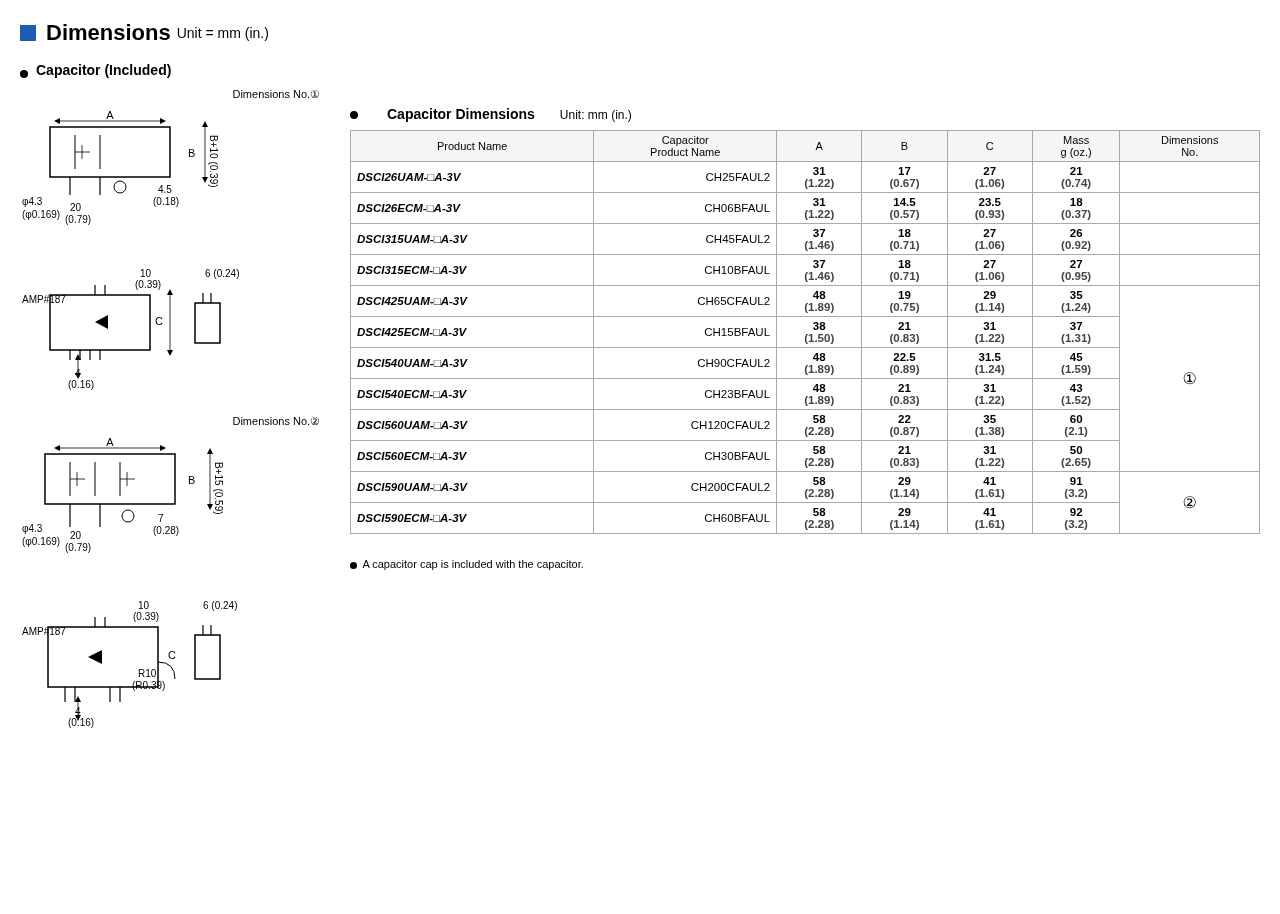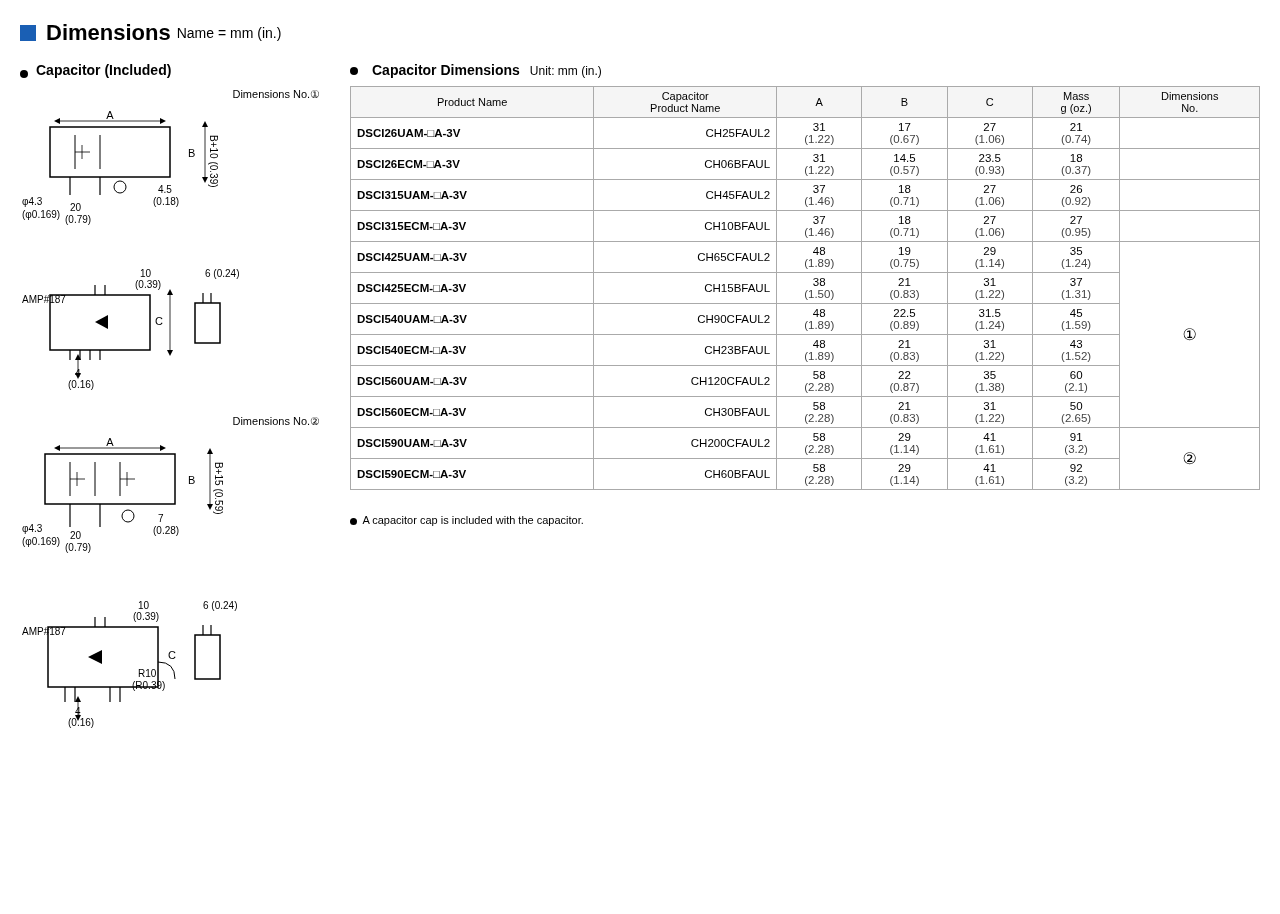--- a/index.html
+++ b/index.html
@@ -90,22 +90,23 @@
     }
 
     
     .right-section {
       flex: 1;
     }
 
     .table-header-row {
       display: flex;
       align-items: baseline;
-      gap: 10px;
+      gap: 25px;
       margin-bottom: 8px;
+      margin-top: 44px;
     }
 
     .table-title {
       font-size: 14px;
       font-weight: bold;
     }
 
     .table-unit {
       font-size: 12px;
     }
@@ -126,29 +127,31 @@
 
     .dim-table th {
       background: #f5f5f5;
       font-weight: normal;
       font-size: 11px;
     }
 
     .dim-table td.product-name {
       text-align: left;
       font-weight: bold;
+      font-style: italic;
     }
 
     .dim-table td.cap-name {
       text-align: right;
       padding-left: 6px;
     }
 
     .dim-table td.num-cell {
       white-space: pre-line;
+      font-weight: bold;
     }
 
     .footnote {
       font-size: 11px;
       margin-top: 24px;
     }
 
     .footnote .bullet-filled {
       display: inline-block;
       width: 7px;
@@ -159,21 +162,21 @@
       vertical-align: middle;
     }
   </style>
 </head>
 <body>
 
 <div class="page-header">
   <div class="header-title">
     <span class="blue-square"></span>
     <span>Dimensions</span>
-    <span class="header-unit">Name = mm (in.)</span>
+    <span class="header-unit">Unit = mm (in.)</span>
   </div>
 </div>
 
 <div class="main-layout">
 
   <div class="left-section">
     <div class="section-title">
       <span class="bullet-circle"></span>
       <span>Capacitor (Included)</span>
     </div>

